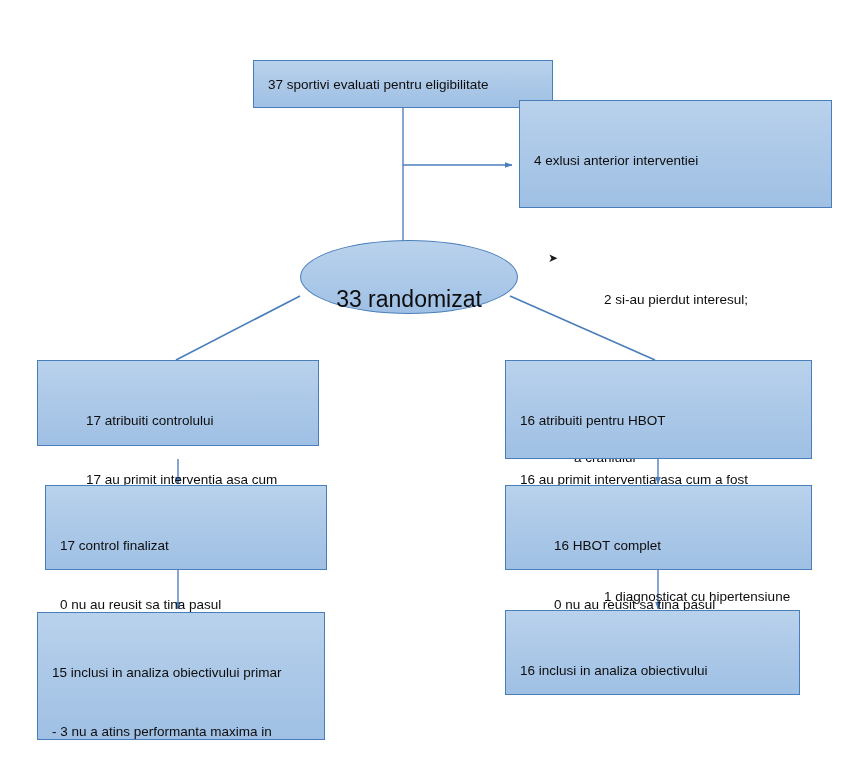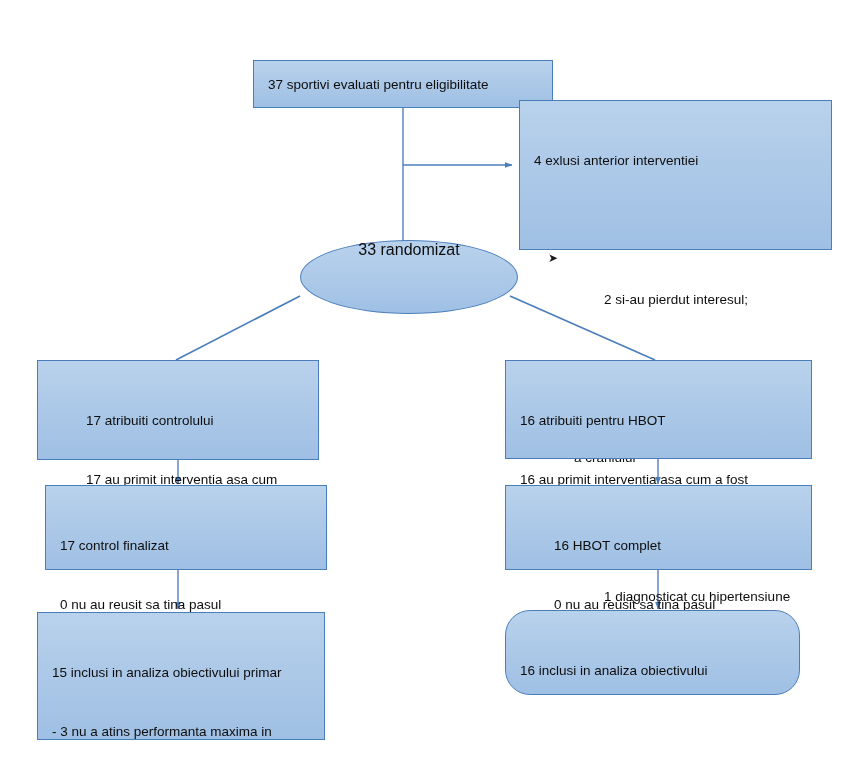--- a/index.html
+++ b/index.html
@@ -32,23 +32,23 @@
   .node .line {
     display: block;
   }
   .ellipse {
     position: absolute;
     box-sizing: border-box;
     border: 1px solid #4a7ebb;
     border-radius: 50%;
     background: linear-gradient(to bottom, #b9d2ec 0%, #aecae9 50%, #9ec0e4 100%);
     color: #0d0d0d;
-    font-size: 16px;
+    font-size: 23px;
     display: flex;
-    align-items: flex-start;
+    align-items: flex-end;
     justify-content: center;
     z-index: 2;
   }
   .bullets {
     margin: 0;
     padding: 0;
     list-style: none;
   }
   .bullets li {
     position: relative;
@@ -100,21 +100,21 @@
     <line x1="178" y1="570" x2="178" y2="609" stroke="#6a8fc9" stroke-width="1.6" marker-end="url(#arrowhead)"></line>
 
     <line x1="658" y1="459" x2="658" y2="484" stroke="#6a8fc9" stroke-width="1.6" marker-end="url(#arrowhead)"></line>
     <line x1="658" y1="570" x2="658" y2="609" stroke="#6a8fc9" stroke-width="1.6" marker-end="url(#arrowhead)"></line>
   </svg>
 
   <div class="node" style="left:253px; top:31px; width:300px; height:48px; display:flex; align-items:center;margin-top:29px;">
     <span>37 sportivi evaluati pentru eligibilitate</span>
   </div>
 
-  <div class="node" style="left:519px; top:100px; width:313px; height:150px;">
+  <div class="node" style="left:519px; top:100px; width:313px; height:108px;">
     <span class="line">4 exlusi anterior interventiei</span>
     <ul class="bullets">
       <li>
         <span class="marker">➤</span>
         <span>2 si-au pierdut interesul;</span>
       </li>
       <li>
         <span class="marker">➤</span>
         <span>1 diagnostcat cu displazie fibroasa</span>
         <span class="cont">a craniului</span>
@@ -123,21 +123,21 @@
         <span class="marker">➤</span>
         <span>1 diagnosticat cu hipertensiune</span>
       </li>
     </ul>
   </div>
 
   <div class="ellipse" style="left:300px; top:240px; width:218px; height:74px;">
     <span>33 randomizat</span>
   </div>
 
-  <div class="node" style="left:37px; top:360px; width:282px; height:100px;padding-left:48px;">
+  <div class="node" style="left:37px; top:360px; width:282px; height:86px;padding-left:48px;">
     <span class="line">17 atribuiti controlului</span>
     <span class="line">17 au primit interventia asa cum</span>
     <span class="line">a fost atribuita</span>
   </div>
 
   <div class="node" style="left:37px; top:485px; width:282px; height:85px;margin-left:8px;">
     <span class="line">17 control finalizat</span>
     <span class="line">0 nu au reusit sa tina pasul</span>
     <span class="line">0 interventie intrerupta</span>
   </div>
@@ -155,17 +155,17 @@
     <span class="line">16 au primit interventia asa cum a fost</span>
     <span class="line">atribuita</span>
   </div>
 
   <div class="node" style="left:505px; top:485px; width:307px; height:85px;padding-left:48px;">
     <span class="line">16 HBOT complet</span>
     <span class="line">0 nu au reusit sa tina pasul</span>
     <span class="line">0 interventie intrerupta</span>
   </div>
 
-  <div class="node" style="left:505px; top:610px; width:295px; height:85px;border-radius:25px;">
+  <div class="node" style="left:505px; top:610px; width:295px; height:85px;">
     <span class="line">16 inclusi in analiza obiectivului</span>
   </div>
 
 </div>
 
 </body></html>

